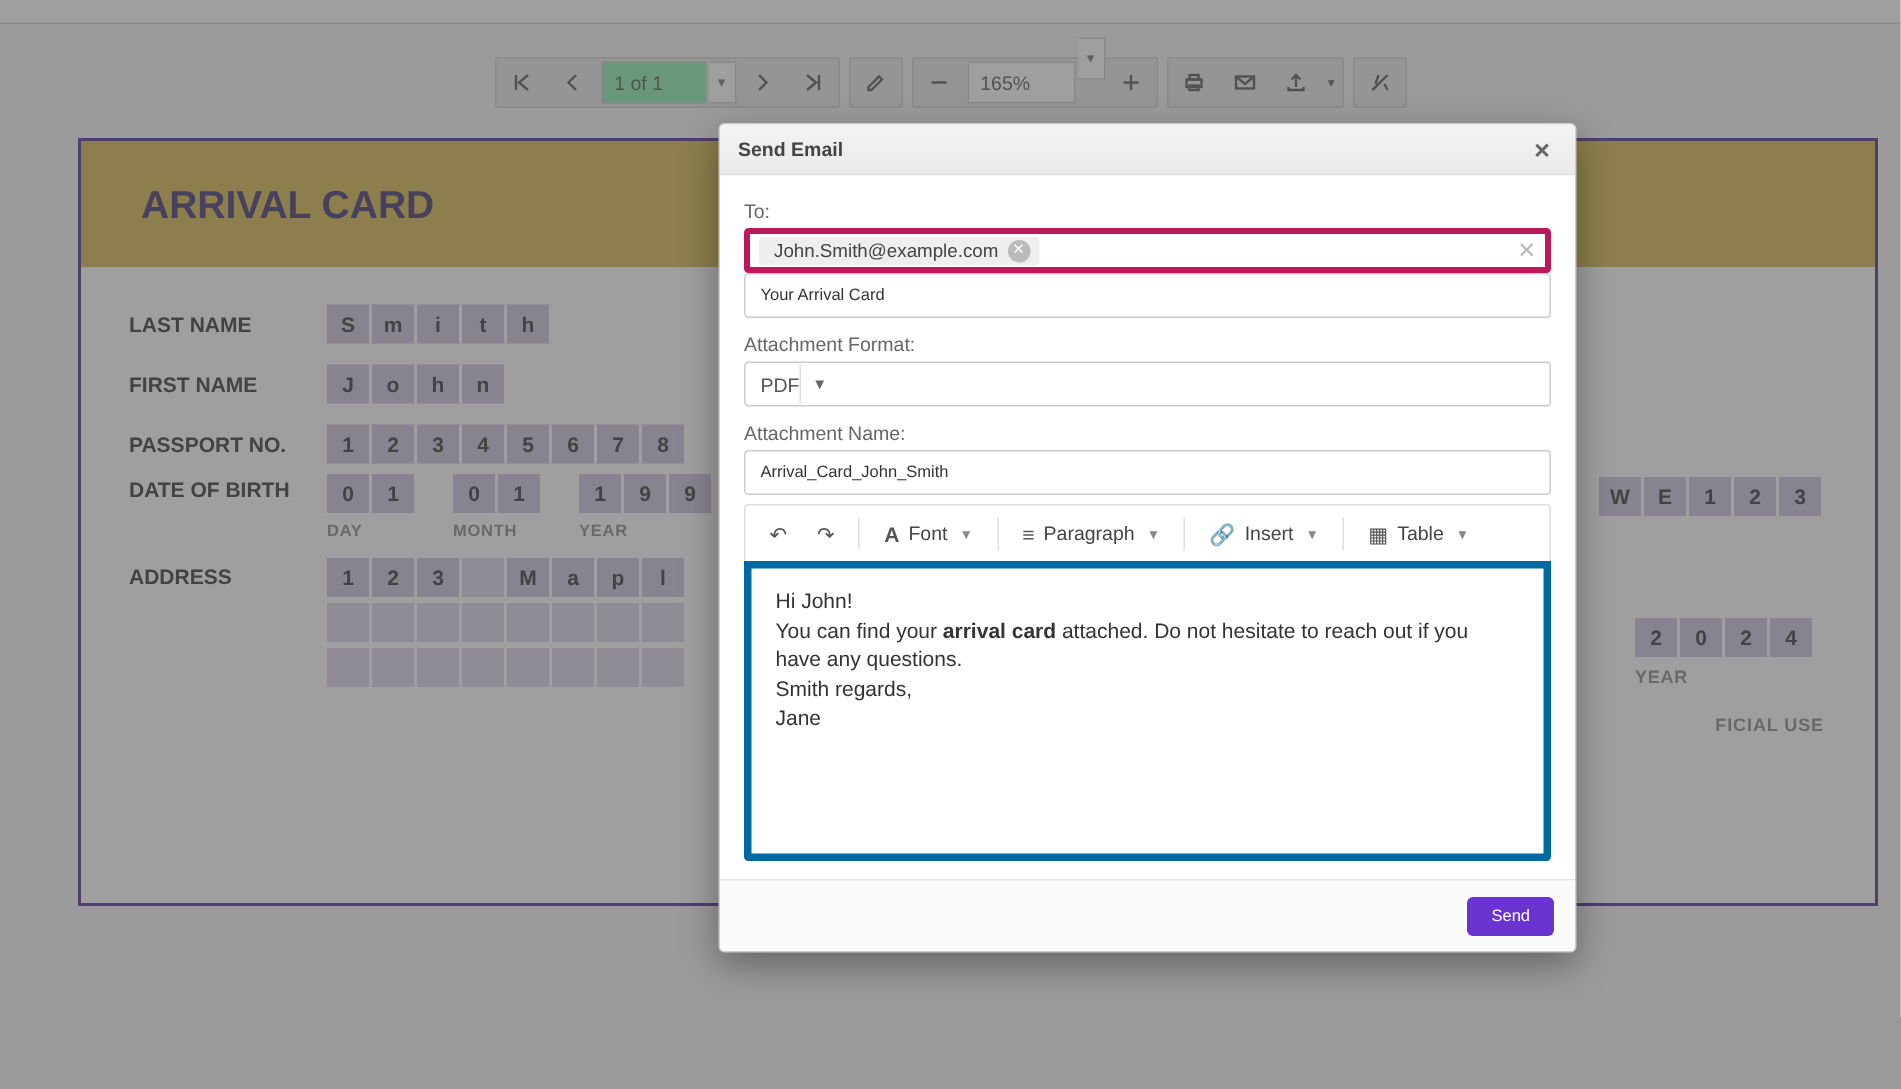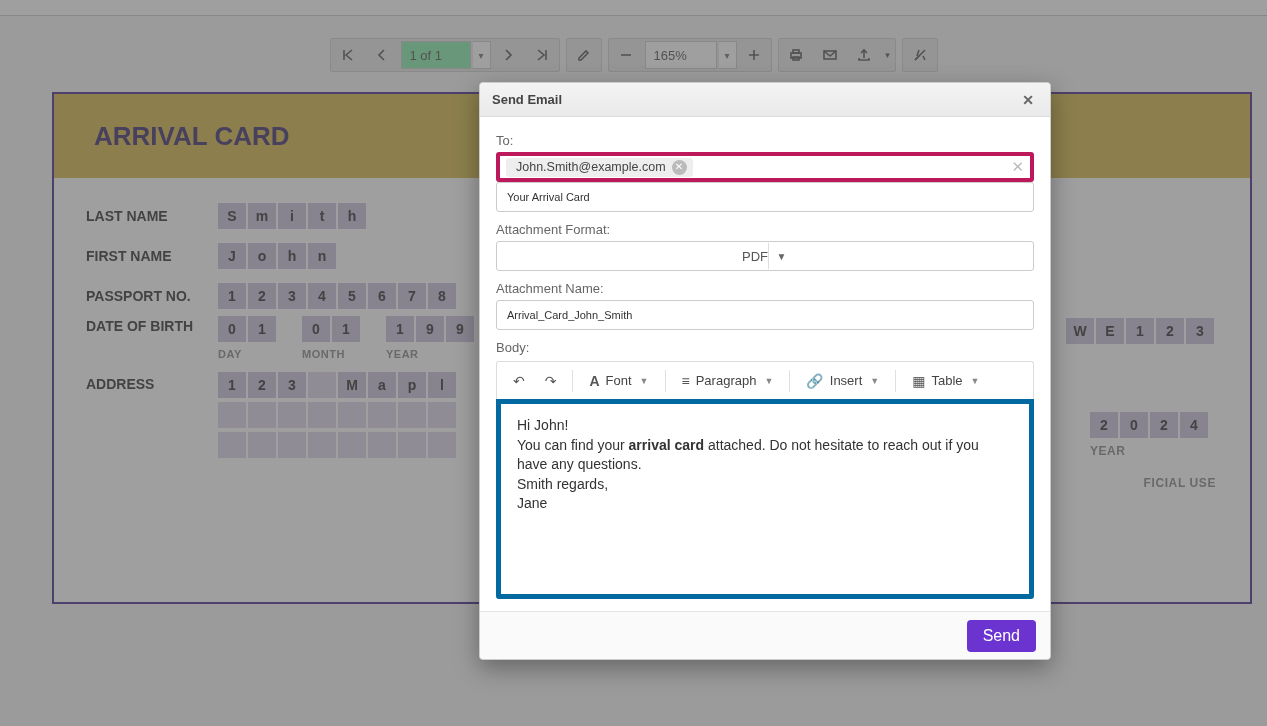--- a/index.html
+++ b/index.html
@@ -4,21 +4,21 @@
 <style>
   * { box-sizing: border-box; }
   html, body { margin:0; padding:0; width:1267px; height:726px; font-family: "Segoe UI", Arial, sans-serif; background:#fff; overflow:hidden; }
   .viewer-bg { position:absolute; inset:0; background:#f5f5f5; }
   .top-gap { position:absolute; top:0; left:0; right:0; height:16px; background:#fff; border-bottom:1px solid #ccc;}
   .toolbar-row { position:absolute; top:36px; left:0; right:0; height:38px; display:flex; justify-content:center; align-items:center; gap:6px; }
   .tb-group { display:flex; align-items:center; background:#e9e9e9; border:1px solid #d0d0d0; border-radius:2px; height:34px; }
   .tb-btn { width:34px; height:34px; display:flex; align-items:center; justify-content:center; font-size:14px; color:#555; }
   .tb-page { width:70px; height:28px; margin:0 2px; background:#86efac; border:1px solid #ccc; display:flex; align-items:center; padding:0 8px; font-size:13px; color:#555;}
   .tb-dd { width:18px; height:28px; background:#fff; border:1px solid #ccc; border-left:none; display:flex; align-items:center; justify-content:center; font-size:10px; color:#777;}
-  .tb-zoom { width:72px; height:28px; margin:0 2px; background:#fff; border:1px solid #ccc; display:flex; align-items:center; padding:0 8px; font-size:13px; color:#555;}
+  .tb-zoom { width:72px; height:28px; margin:16px 2px; background:#fff; border:1px solid #ccc; display:flex; align-items:center; padding:0 8px; font-size:13px; color:#555;}
   .doc-bg { position:absolute; top:92px; left:52px; width:1200px; height:512px; border:2px solid #4b2d8f; background:#fff; }
   .doc-header { height:84px; background:#d6b84a; display:flex; align-items:center; padding-left:40px; }
   .doc-title { font-size:26px; font-weight:bold; color:#3d2f6f; letter-spacing:0px;}
   .doc-body { padding:18px 28px 10px 32px; position:relative; }
   .row { display:flex; align-items:center; height:40px; }
   .label { width:132px; font-size:14px; font-weight:600; color:#333; }
   .cells { display:flex; gap:0px; flex-wrap:nowrap; }
   .cell { width:30px; height:26px; margin-right:0px; background:#c9c0db; border-right:2px solid #fff; display:flex; align-items:center; justify-content:center; font-size:14px; font-weight:600; color:#333; }
   .cell.empty { background:#dcd6e8; color:transparent;}
   .dob-group { display:flex; gap:24px; }
@@ -32,30 +32,30 @@
   .dlg-title { height:34px; background:linear-gradient(#f3f3f3,#eaeaea); border-bottom:1px solid #ddd; display:flex; align-items:center; justify-content:space-between; padding:0 12px; font-size:13px; font-weight:600; color:#444; border-radius:4px 4px 0 0;}
   .dlg-close { width:20px; height:20px; display:flex; align-items:center; justify-content:center; font-size:14px; color:#666; cursor:pointer;}
   .dlg-body { padding:12px 16px 2px 16px; font-size:13px; color:#555; }
   .fld-label { font-size:13px; color:#666; margin-bottom:4px; margin-top:10px;}
   .fld-label.first { margin-top:4px;}
   .to-box { display:flex; align-items:center; height:30px; border:4px solid #be185d; border-radius:3px; padding:0 6px; justify-content:space-between; background:#fff;}
   .chip { display:flex; align-items:center; background:#eee; border-radius:3px; padding:2px 6px 2px 10px; font-size:12.5px; color:#444; gap:6px;}
   .chip-x { width:15px; height:15px; border-radius:50%; background:#bbb; color:#fff; display:flex; align-items:center; justify-content:center; font-size:10px; line-height:1; cursor:pointer;}
   .clr-x { color:#bbb; font-size:15px; cursor:pointer;}
   .text-input { width:100%; height:30px; border:1px solid #ccc; border-radius:3px; padding:0 10px; font-size:11px; color:#333; }
-  .select-input { width:100%; height:30px; border:1px solid #ccc; border-radius:3px; display:flex; align-items:center; justify-content:center; padding:0 4px 0 10px; font-size:13px; background:#fff;}
+  .select-input { width:100%; height:30px; border:1px solid #ccc; border-radius:3px; display:flex; align-items:center; justify-content:flex-start; padding:0 4px 0 10px; font-size:13px; background:#fff;}
   .select-caret { width:26px; height:26px; border-left:1px solid #ddd; display:flex; align-items:center; justify-content:center; font-size:10px; color:#666;}
   .editor-toolbar { height:38px; border:1px solid #ddd; border-bottom:none; display:flex; align-items:center; padding:0 8px; gap:4px; margin-top:6px; border-radius:3px 3px 0 0; background:#fff;}
   .etb { height:28px; display:flex; align-items:center; gap:6px; padding:0 8px; font-size:13px; color:#444; border-radius:3px;}
   .etb .caret { font-size:9px; color:#888; margin-left:2px;}
   .etb-icon { font-size:14px; color:#555;}
   .etb-sep { width:1px; height:22px; background:#e0e0e0; margin:0 4px;}
   .editor-body { min-height:200px; border:5px solid #0369a1; border-radius:0 0 3px 3px; padding:12px 16px; font-size:14px; color:#333; line-height:1.4; }
   .dlg-footer { height:48px; border-top:1px solid #e4e4e4; display:flex; align-items:center; justify-content:flex-end; padding:0 14px; margin-top:10px; background:#fafafa; border-radius:0 0 4px 4px;}
-  .send-btn { background:#6b33d0; color:#fff; border:none; padding:7px 16px; border-radius:4px; font-size:16px; cursor:pointer;}
+  .send-btn { background:#6b33d0; color:#fff; border:none; padding:7px 16px; border-radius:4px; font-size:11px; cursor:pointer;}
   .right-cells-W { position:absolute; right:34px; top:140px; display:flex;}
   svg.icon { width:16px; height:16px; }
   .icon-stroke { stroke:#555; stroke-width:1.6; fill:none; }
 </style>
 </head>
 <body>
 
 <div class="viewer-bg">
   <div class="top-gap"></div>
 
@@ -294,21 +294,20 @@
 
       <div class="fld-label">Attachment Format:</div>
       <div class="select-input">
         <span>PDF</span>
         <span class="select-caret">▼</span>
       </div>
 
       <div class="fld-label">Attachment Name:</div>
       <input class="text-input" value="Arrival_Card_John_Smith" style="">
 
-      <div class="fld-label">Body:</div>
 
       <div class="editor-toolbar">
         <div class="etb">
             <span class="etb-icon">↶</span>
           </div>
         <div class="etb">
             <span class="etb-icon">↷</span>
           </div>
         <div class="etb-sep"></div>
         <div class="etb">

